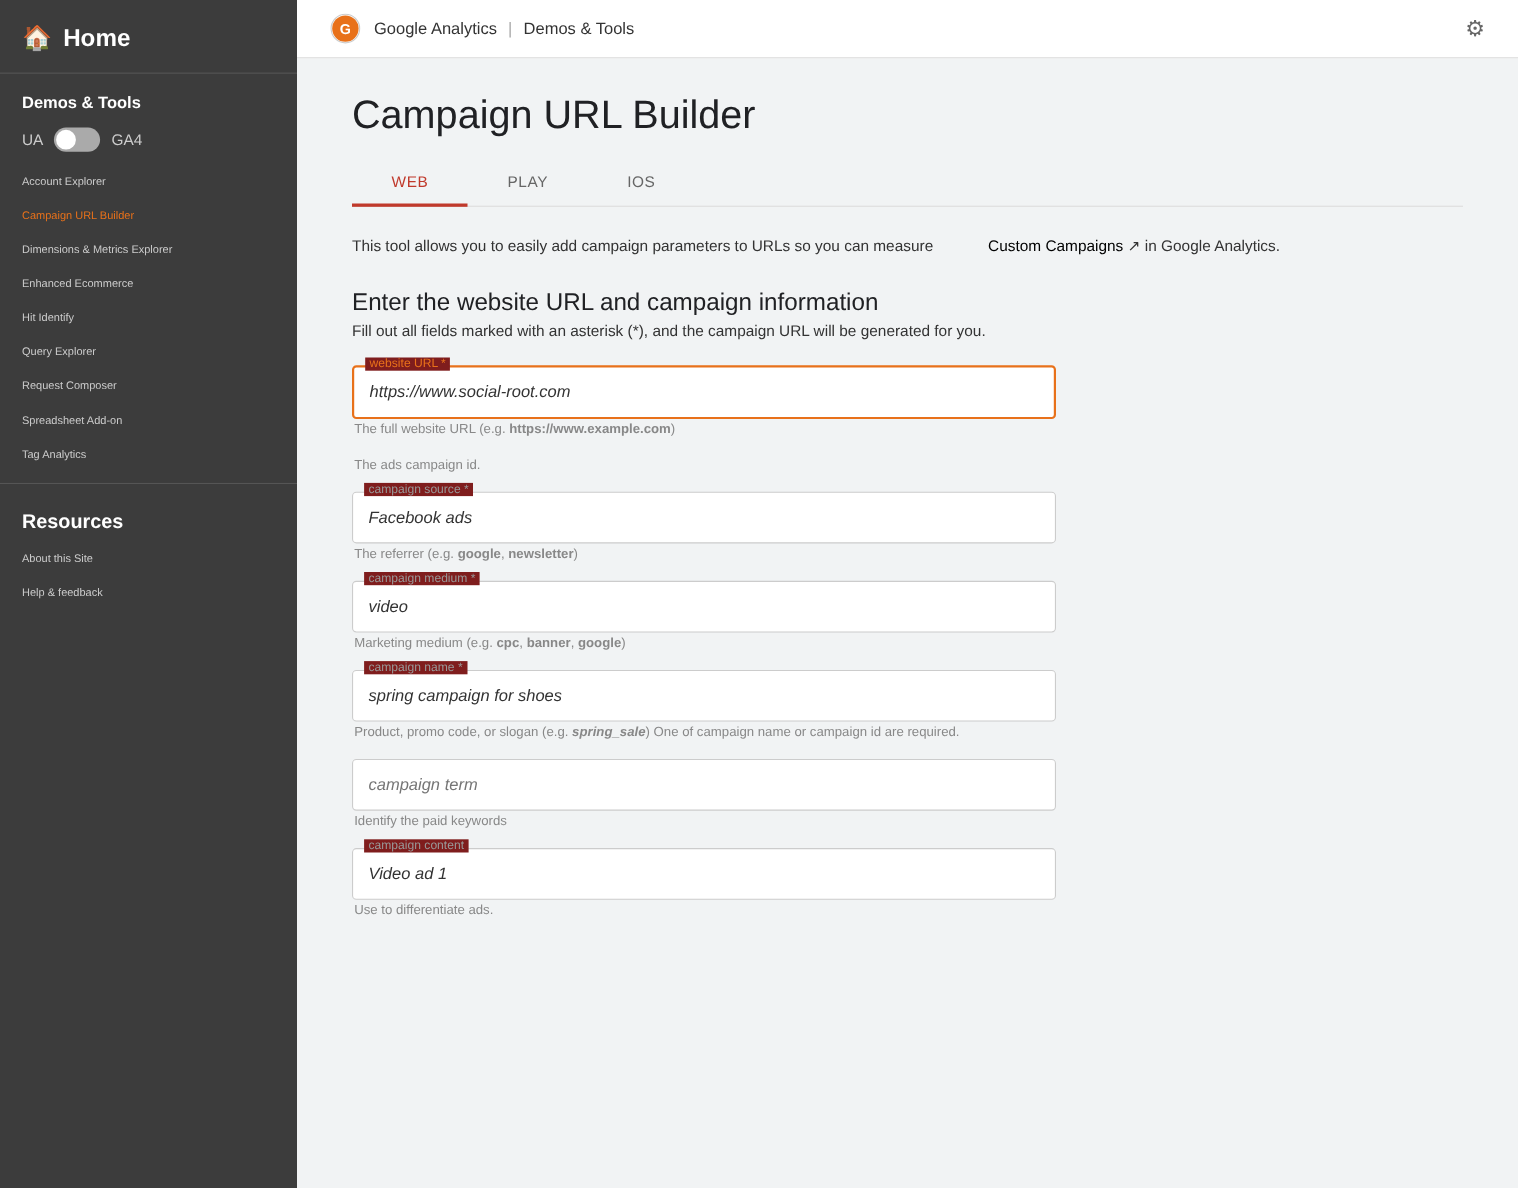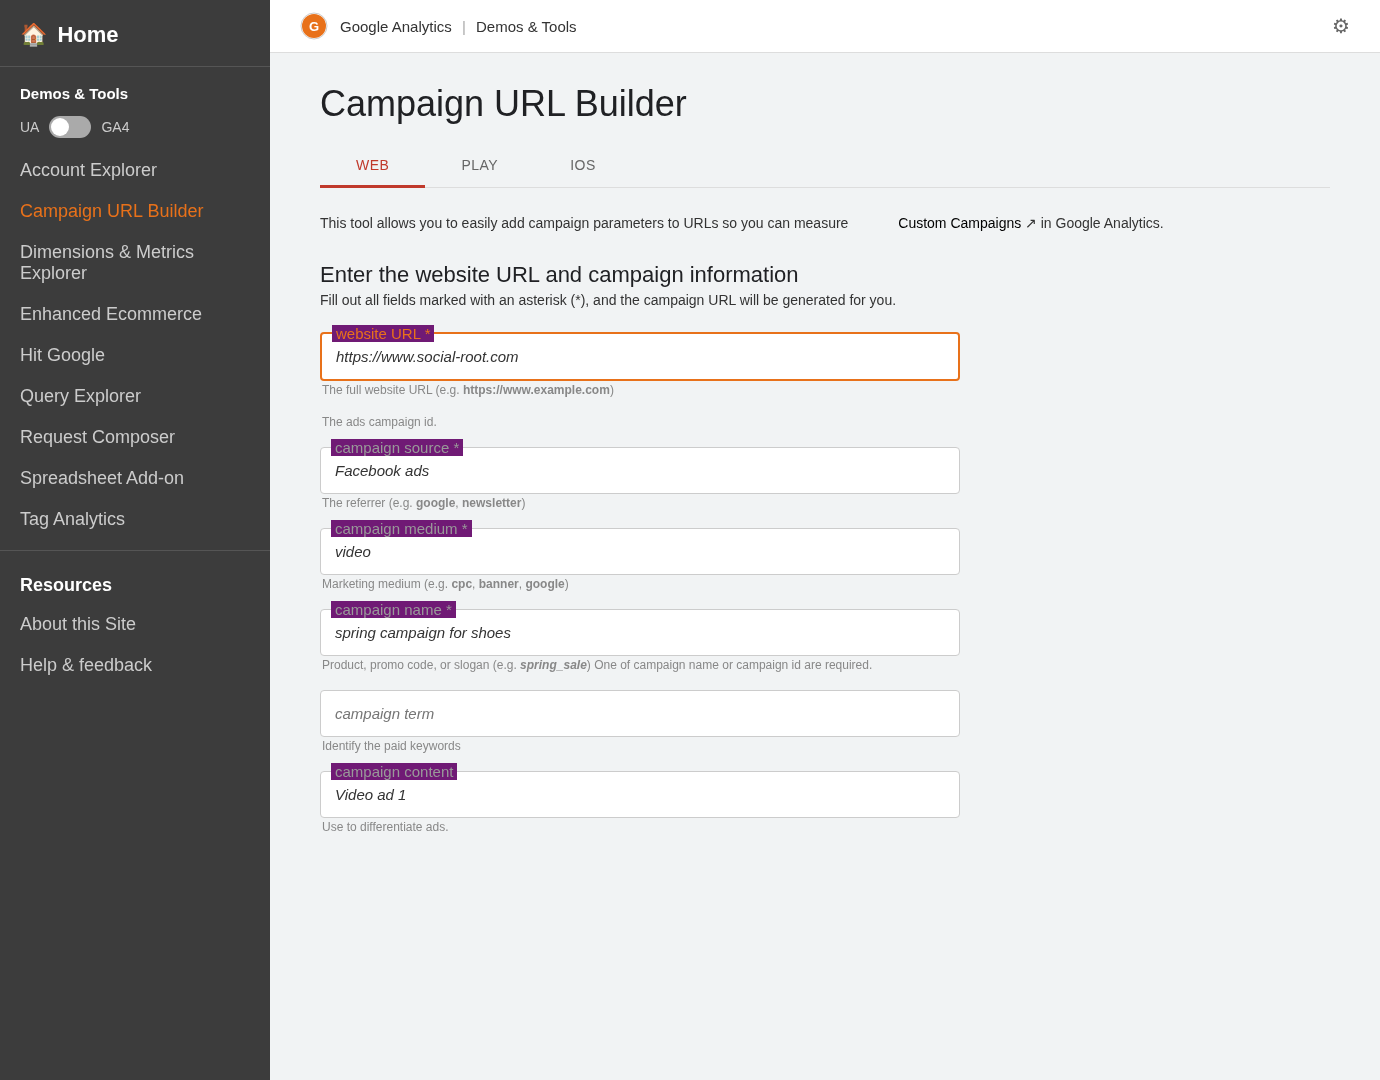--- a/index.html
+++ b/index.html
@@ -54,21 +54,21 @@
       width: 18px;
       height: 18px;
       background: #fff;
       border-radius: 50%;
       position: absolute;
       top: 2px;
       left: 2px;
     }
     .sidebar-nav-item {
       padding: 10px 20px;
-      font-size: 18px;
+      font-size: 10px;
       color: #ccc;
       cursor: pointer;
       text-decoration: none;
       display: block;
     }
     .sidebar-nav-item.active { color: #e8711a; }
     .sidebar-divider {
       border-top: 1px solid #555;
       margin: 10px 0;
     }
@@ -187,22 +187,22 @@
       background: #fff;
       margin-bottom: 2px;
     }
     .field-wrapper.focused {
       border: 2px solid #e8711a;
     }
     .field-label {
       position: absolute;
       top: -9px;
       left: 10px;
-      font-size: 15px;
-      background: #701a75;
+      font-size: 11px;
+      background: #7f1d1d;
       padding: 0 4px;
       color: #999;
     }
     .field-label.focused-label {
       color: #e8711a;
     }
     .field-input {
       width: 100%;
       border: none;
       outline: none;
@@ -237,21 +237,21 @@
     <div class="toggle-track">
       <div class="toggle-knob"></div>
     </div>
     <span>GA4</span>
   </div>
 
   <a class="sidebar-nav-item">Account Explorer</a>
   <a class="sidebar-nav-item active">Campaign URL Builder</a>
   <a class="sidebar-nav-item">Dimensions &amp; Metrics Explorer</a>
   <a class="sidebar-nav-item">Enhanced Ecommerce</a>
-  <a class="sidebar-nav-item">Hit Google</a>
+  <a class="sidebar-nav-item">Hit Identify</a>
   <a class="sidebar-nav-item">Query Explorer</a>
   <a class="sidebar-nav-item">Request Composer</a>
   <a class="sidebar-nav-item">Spreadsheet Add-on</a>
   <a class="sidebar-nav-item">Tag Analytics</a>
 
   <div class="sidebar-divider"></div>
   <div class="sidebar-resources-label">Resources</div>
   <a class="sidebar-nav-item">About this Site</a>
   <a class="sidebar-nav-item">Help &amp; feedback</a>
 </div>

